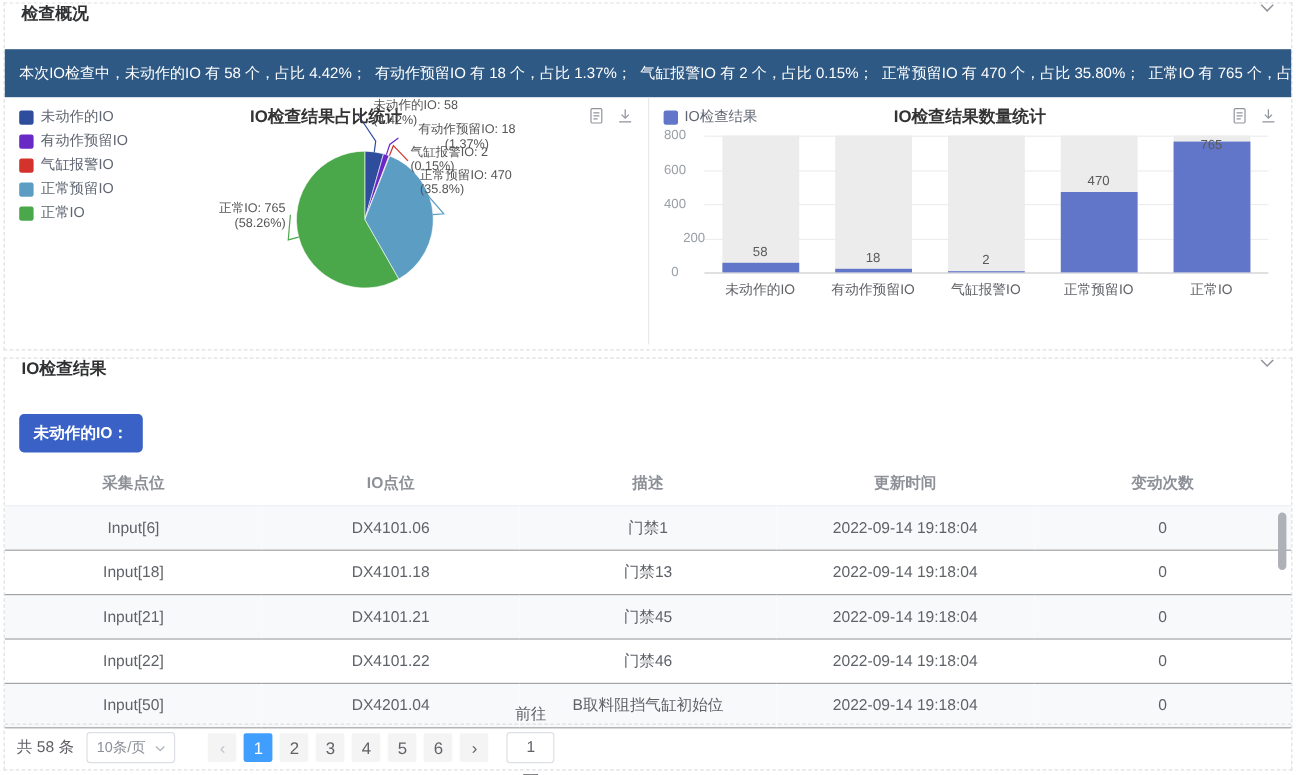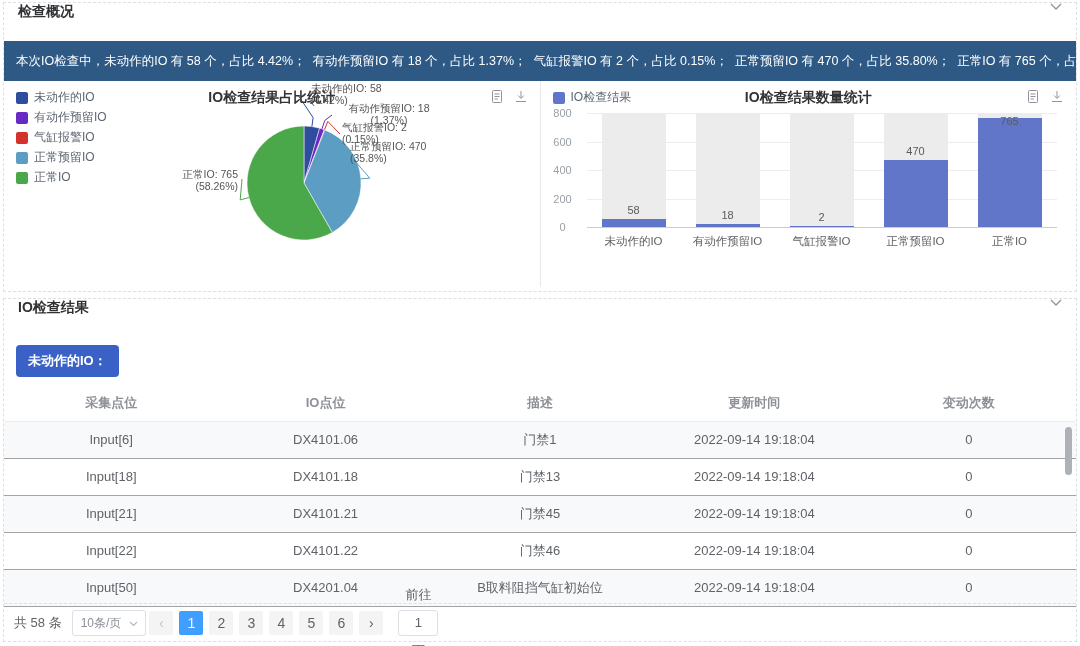--- a/index.html
+++ b/index.html
@@ -32,21 +32,21 @@
   .bar-cat{position:absolute;font-size:11.5px;color:#606266;text-align:center;}
   .filter-row{padding:8px 12px 6px;}
   .filter-btn{background:#3a62c6;color:#fff;font-size:13px;font-weight:bold;border:none;border-radius:4px;padding:7px 12px;cursor:pointer;}
   .table-wrap{position:relative;margin-top:2px;}
   table{width:100%;border-collapse:collapse;table-layout:fixed;}
   th{height:36px;font-size:13px;color:#8d9097;font-weight:bold;text-align:center;border-bottom:1px solid #ebeef5;}
   td{height:37px;font-size:13px;color:#5f6368;text-align:center;border-bottom:1px solid #a3a3a3;overflow:hidden;white-space:nowrap;}
   tbody tr:nth-child(odd){background:#f8f9fb;}
   .scroll-thumb{position:absolute;right:4px;top:42px;width:7px;height:48px;background:#aeb1b8;border-radius:4px;cursor:grab;}
   .pagination{position:absolute;left:0;right:0;bottom:0;height:38px;border-top:1px dashed #dcdfe3;display:flex;align-items:center;padding:0 10px;font-size:13px;color:#606266;}
-  .page-size{position:relative;border:1px solid #dcdfe6;border-radius:3px;height:26px;line-height:24px;padding:0 24px 0 8px;font-size:12px;color:#8b8f97;margin:0 0 0 10px;cursor:pointer;}
+  .page-size{position:relative;border:1px solid #dcdfe6;border-radius:3px;height:26px;line-height:24px;padding:0 24px 0 8px;font-size:12px;color:#8b8f97;margin:0 24px 0 10px;cursor:pointer;}
   .size-chevron{position:absolute;right:7px;top:10px;display:flex;}
   .nav-btn,.page-btn{min-width:24px;height:24px;border:none;border-radius:2px;background:#f4f4f5;color:#606266;font-size:14px;cursor:pointer;margin:0 3px;font-family:inherit;}
   .nav-btn.dim{color:#c0c4cc;}
   .page-btn.active{background:#409eff;color:#fff;}
   #pager-pages{display:flex;}
   .goto{display:flex;align-items:center;gap:6px;margin-left:12px;flex-direction:column;}
   .goto input{width:40px;height:26px;border:1px solid #dcdfe6;border-radius:3px;text-align:center;font-size:13px;color:#606266;font-family:inherit;}
 </style>
 </head>
 <body>
@@ -165,21 +165,21 @@
           <svg width="14" height="15" viewBox="0 0 14 15">
               <path d="M7 2v7" stroke="currentColor" fill="none"></path>
               <path d="M4 6.5L7 9.5L10 6.5" stroke="currentColor" fill="none"></path>
               <path d="M2 12.5h10" stroke="currentColor" fill="none"></path>
             </svg>
         </span>
       </div>
       <div id="bar-plot" style="position:absolute;inset:0;">
           <div class="ytick" style="left: 4px; top: 140px;">0</div>
           <div class="gridline" style="left: 46px; top: 117.5px; width: 470px;"></div>
-          <div class="ytick" style="left: 4px; top: 111.5px;">200</div>
+          <div class="ytick" style="left: 20px; top: 111.5px;">200</div>
           <div class="gridline" style="left: 46px; top: 89px; width: 470px;"></div>
           <div class="ytick" style="left: 4px; top: 83px;">400</div>
           <div class="gridline" style="left: 46px; top: 60.5px; width: 470px;"></div>
           <div class="ytick" style="left: 4px; top: 54.5px;">600</div>
           <div class="gridline" style="left: 46px; top: 32px; width: 470px;"></div>
           <div class="ytick" style="left: 4px; top: 26px;">800</div>
           <div class="axisline" style="left: 46px; top: 146px; width: 470px;"></div>
           <div class="bar-bg" style="left: 61px; top: 32px; width: 64px; height: 114px; background: rgb(236, 236, 236);"></div>
           <div class="bar-rect" style="left: 61px; top: 137.735px; width: 64px; height: 8.265px; background: rgb(98, 118, 201);"></div>
           <div class="bar-val" style="left: 46px; width: 94px; top: 122.735px;">58</div>

